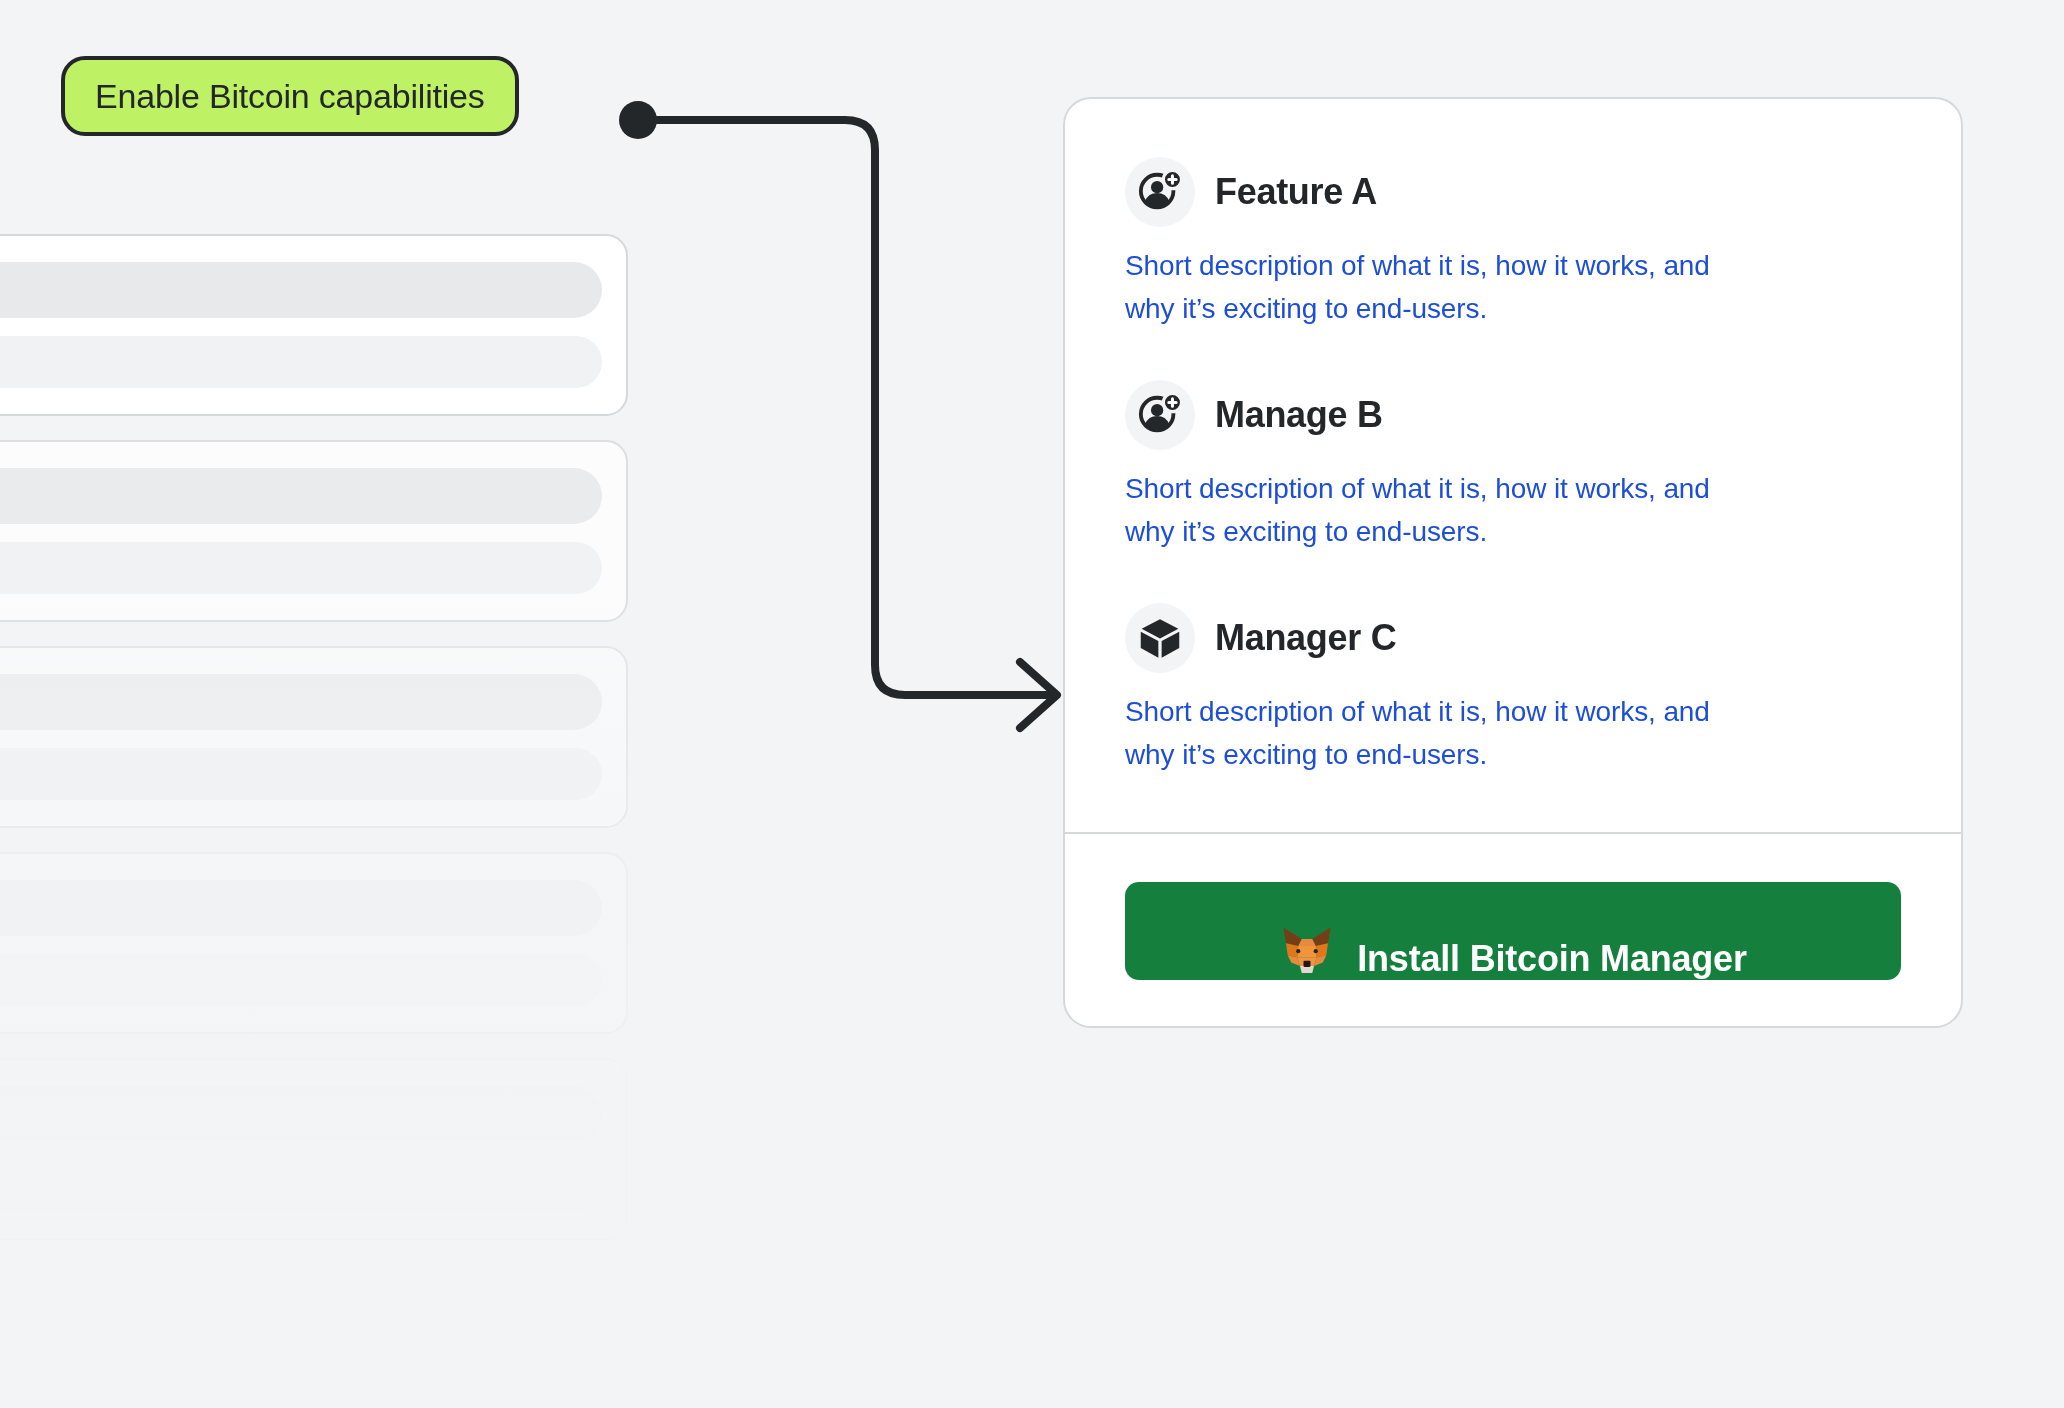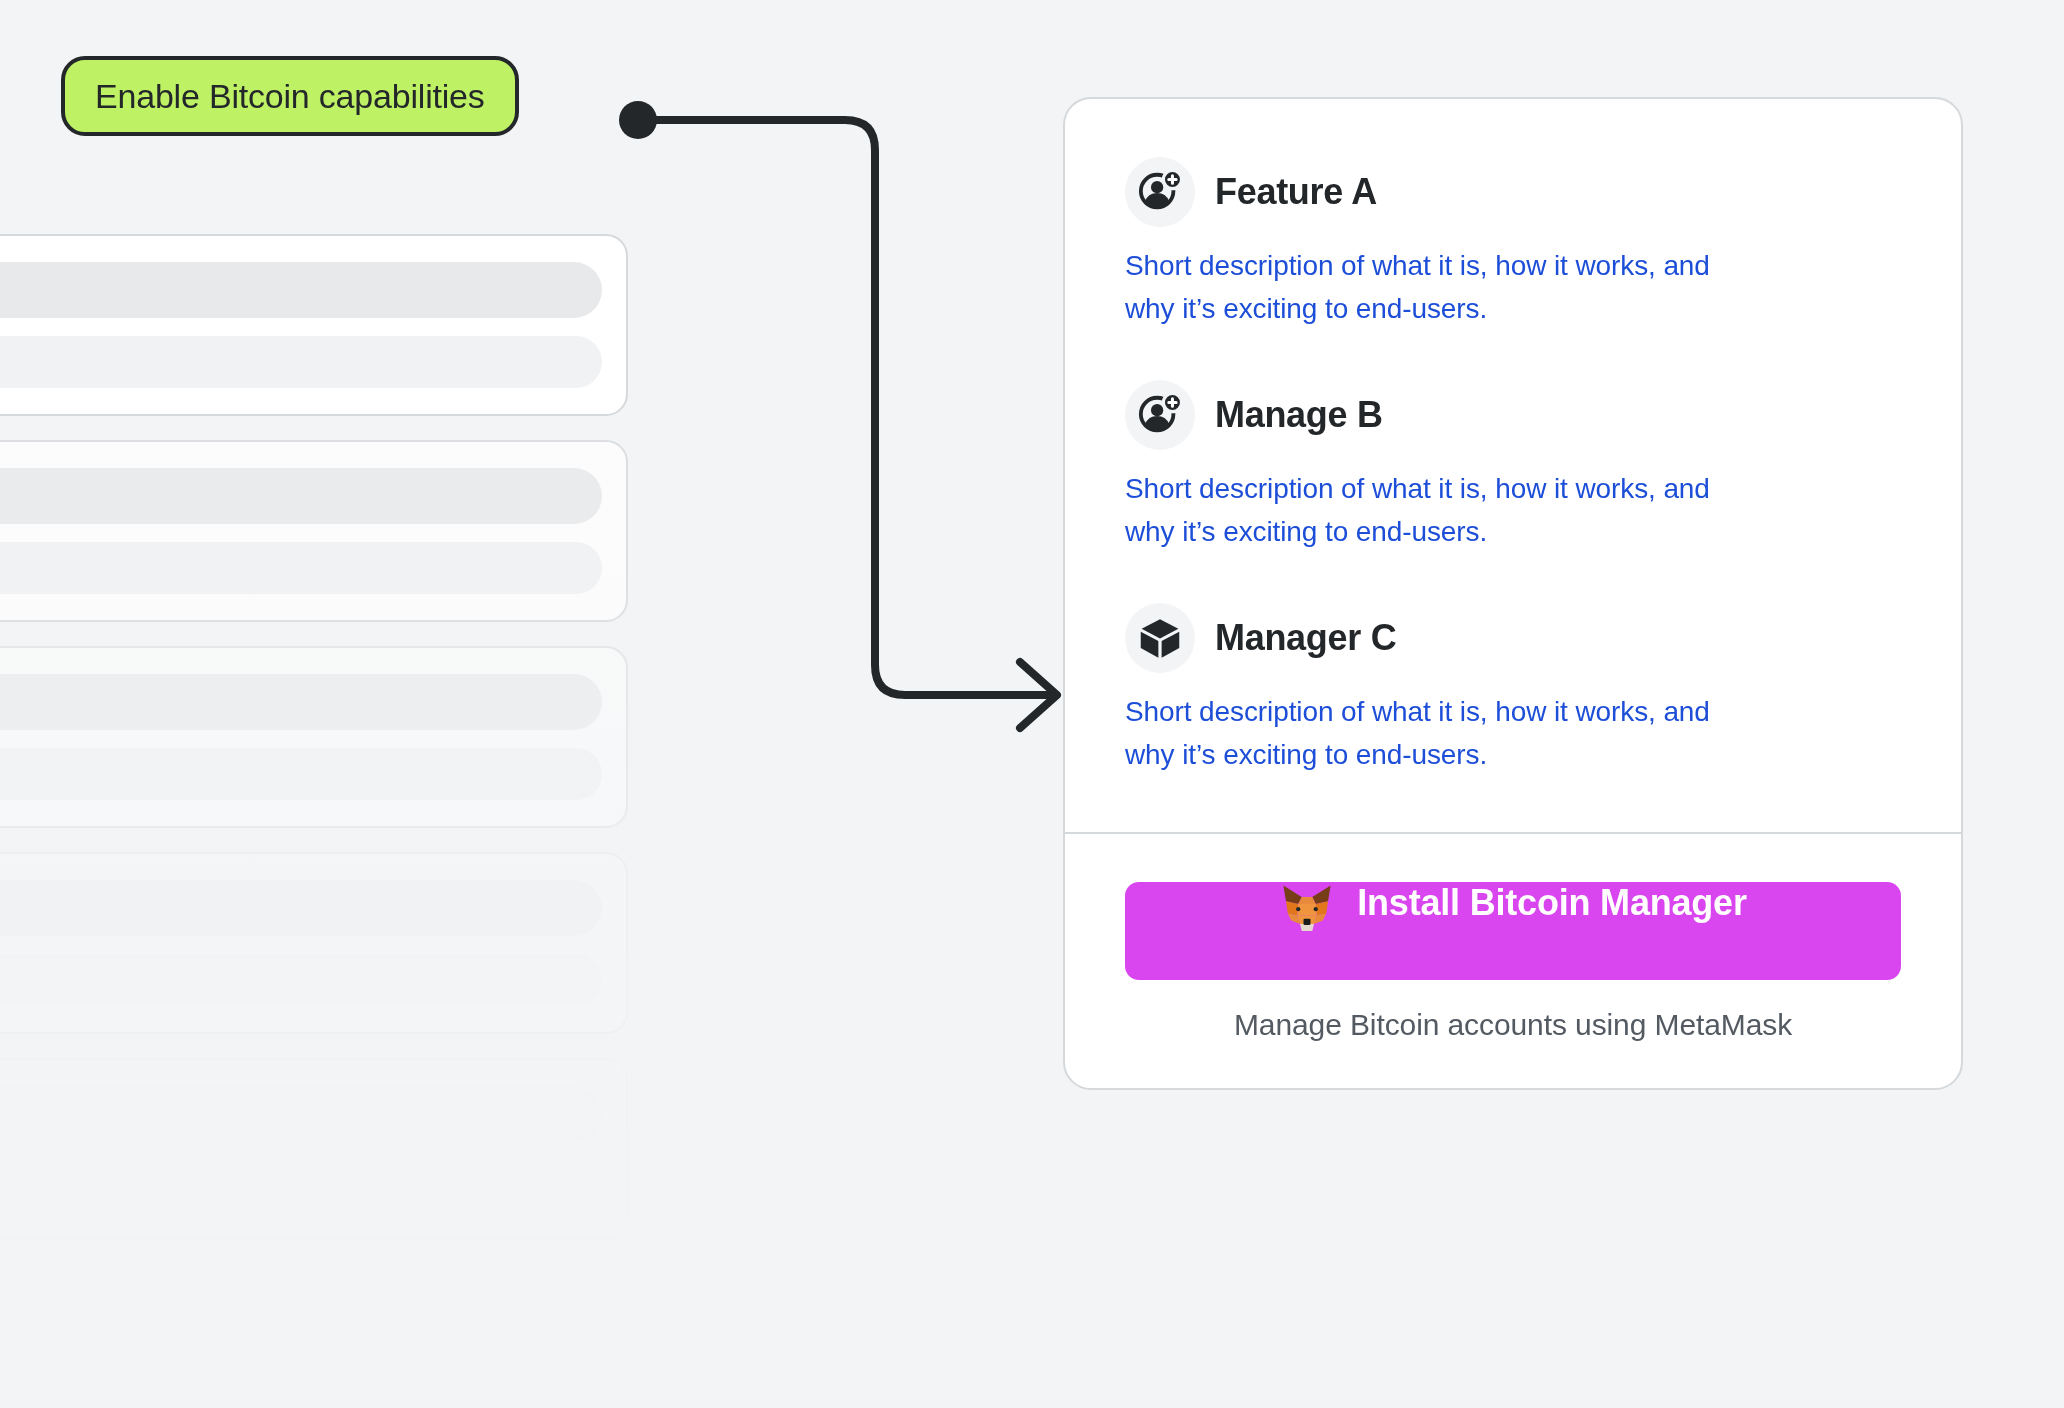--- a/index.html
+++ b/index.html
@@ -138,27 +138,27 @@
     height: 2px;
     background: #D6D9DC;
     width: 100%;
   }
 
   #card-footer {
     padding: 48px 60px 46px 60px;
   }
   #install-button {
     display: flex;
-    align-items: flex-start;
+    align-items: flex-end;
     justify-content: center;
     gap: 22px;
     width: 100%;
     box-sizing: border-box;
     height: 98px;
-    background: #d946ef;
+    background: #15803d;
     border: none;
     border-radius: 14px;
     cursor: pointer;
     padding: 0;
   }
   #install-button .btn-label {
     font-size: 36px;
     font-weight: bold;
     color: #FFFFFF;
     letter-spacing: -0.2px;
@@ -280,16 +280,15 @@
         <path d="M10 36 L21 38 L24 48 L14 44 Z" fill="#E88A3C"></path>
         <path d="M54 36 L43 38 L40 48 L50 44 Z" fill="#E88A3C"></path>
         <path d="M21 38 L43 38 L40 48 L24 48 Z" fill="#F0953E"></path>
         <path d="M24 48 L40 48 L38 56 L26 56 Z" fill="#E4D7CD"></path>
         <rect x="28" y="42" width="8" height="7" rx="1.2" fill="#1B1B1B"></rect>
         <circle cx="22" cy="31" r="2.4" fill="#24272A"></circle>
         <circle cx="42" cy="31" r="2.4" fill="#24272A"></circle>
       </svg>
       <span class="btn-label">Install Bitcoin Manager</span>
     </button>
-    <div id="install-caption">Manage Bitcoin accounts using MetaMask</div>
   </div>
 
 </div>
 
 </body></html>

